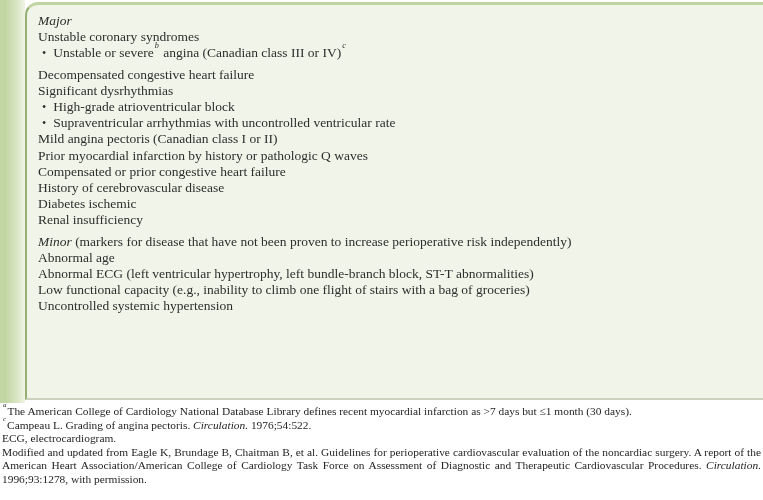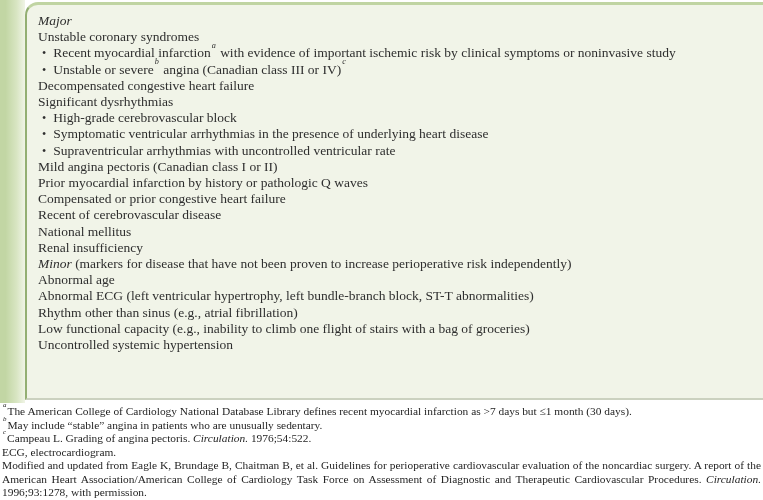--- a/index.html
+++ b/index.html
@@ -30,60 +30,56 @@
     border-top:3px solid var(--box-border-top);
     border-left:2px solid var(--box-border-left);
     border-bottom:2px solid var(--box-border-bottom);
     border-radius:13px 0 0 0;
     padding:8px 6px 0 11px;
   }
   .line{
     font-size:13.5px;line-height:16.2px;color:var(--text-color);
     white-space:nowrap;
   }
-  .line.gap{}
+  .line.gap{margin-top:5px;}
   .line.bullet{padding-left:4px;}
   .dot{margin-right:7px;font-size:12px;}
   .it{font-style:italic;}
   sup{font-size:61%;line-height:0;position:relative;top:-0.45em;margin:0 1px;}
   .footnotes{
     position:absolute;left:2px;top:405px;width:759px;
     font-size:11.4px;line-height:13.5px;color:var(--fn-color);
   }
   .fn{margin:0;}
   .fn.just{text-align:justify;}
 </style>
 </head>
 <body>
 
 <div class="page">
   <div class="edge"></div>
   <div class="riskbox" id="riskbox">
       <div class="line"><span class="it">Major</span></div>
       <div class="line"><span>Unstable coronary syndromes</span></div>
-      <div class="line bullet"><span class="dot">•</span><span>Recent myocardial infarction</span><sup class="it">a</sup><span> with evidence of important ischemic risk by clinical symptoms or noninvasive study</span></div>
       <div class="line bullet"><span class="dot">•</span><span>Unstable or severe</span><sup class="it">b</sup><span> angina (Canadian class III or IV)</span><sup class="it">c</sup></div>
       <div class="line gap"><span>Decompensated congestive heart failure</span></div>
       <div class="line"><span>Significant dysrhythmias</span></div>
-      <div class="line bullet"><span class="dot">•</span><span>High-grade cerebrovascular block</span></div>
-      <div class="line bullet"><span class="dot">•</span><span>Symptomatic ventricular arrhythmias in the presence of underlying heart disease</span></div>
+      <div class="line bullet"><span class="dot">•</span><span>High-grade atrioventricular block</span></div>
       <div class="line bullet"><span class="dot">•</span><span>Supraventricular arrhythmias with uncontrolled ventricular rate</span></div>
       <div class="line"><span>Mild angina pectoris (Canadian class I or II)</span></div>
       <div class="line"><span>Prior myocardial infarction by history or pathologic Q waves</span></div>
       <div class="line"><span>Compensated or prior congestive heart failure</span></div>
-      <div class="line"><span>Recent of cerebrovascular disease</span></div>
-      <div class="line"><span>National mellitus</span></div>
+      <div class="line"><span>History of cerebrovascular disease</span></div>
+      <div class="line"><span>Diabetes ischemic</span></div>
       <div class="line"><span>Renal insufficiency</span></div>
       <div class="line gap"><span class="it">Minor</span><span> (markers for disease that have not been proven to increase perioperative risk independently)</span></div>
       <div class="line"><span>Abnormal age</span></div>
       <div class="line"><span>Abnormal ECG (left ventricular hypertrophy, left bundle-branch block, ST-T abnormalities)</span></div>
-      <div class="line"><span>Rhythm other than sinus (e.g., atrial fibrillation)</span></div>
       <div class="line"><span>Low functional capacity (e.g., inability to climb one flight of stairs with a bag of groceries)</span></div>
       <div class="line"><span>Uncontrolled systemic hypertension</span></div>
     </div>
   <div class="footnotes" id="footnotes">
       <p class="fn"><sup class="it">a</sup><span>The American College of Cardiology National Database Library defines recent myocardial infarction as &gt;7 days but ≤1 month (30 days).</span></p>
-      <p class="fn"><sup class="it">b</sup><span>May include “stable” angina in patients who are unusually sedentary.</span></p>
       <p class="fn"><sup class="it">c</sup><span>Campeau L. Grading of angina pectoris. </span><span class="it">Circulation.</span><span> 1976;54:522.</span></p>
       <p class="fn"><span>ECG, electrocardiogram.</span></p>
       <p class="fn just"><span>Modified and updated from Eagle K, Brundage B, Chaitman B, et al. Guidelines for perioperative cardiovascular evaluation of the noncardiac surgery. A report of the American Heart Association/American College of Cardiology Task Force on Assessment of Diagnostic and Therapeutic Cardiovascular Procedures. </span><span class="it">Circulation.</span><span> 1996;93:1278, with permission.</span></p>
     </div>
 </div>
 
 </body></html>

